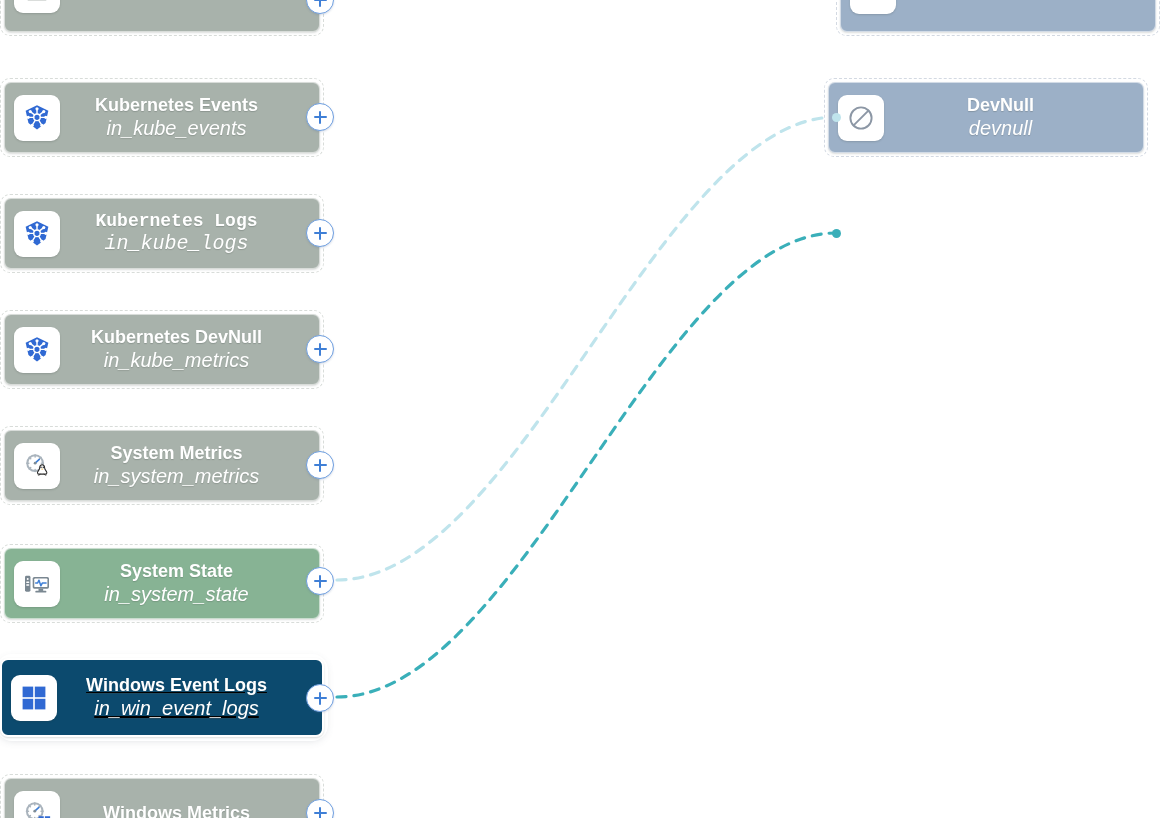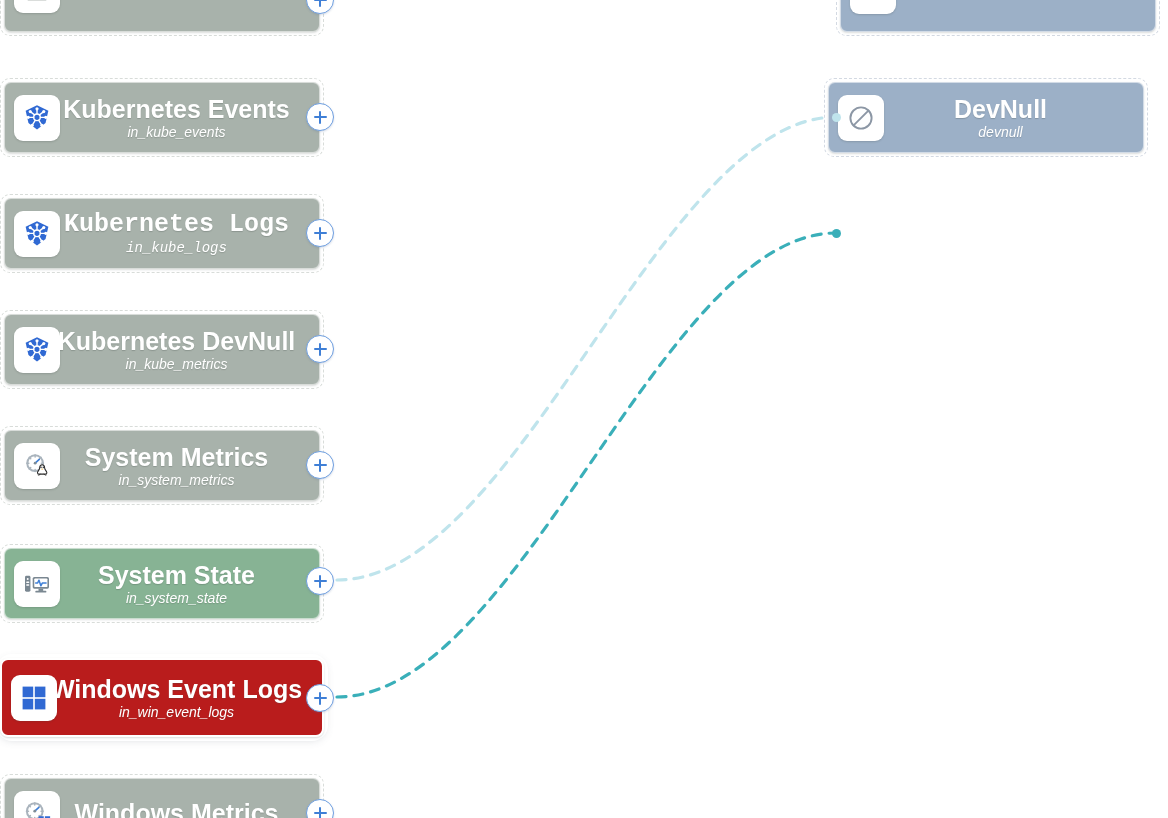--- a/index.html
+++ b/index.html
@@ -29,21 +29,21 @@
     position:absolute;
     left:3px;top:3px;right:3px;bottom:3px;
     border-radius:7px;
     box-sizing:border-box;
     display:flex;align-items:center;
     background:#a8b2ab;
     border:1px solid rgba(255,255,255,.55);
     box-shadow:0 1px 2px rgba(60,70,65,.18);
   }
   .card.green{background:#87b394;}
-  .card.green-sel{background:#b91c1c;}
+  .card.green-sel{background:#0c4a6e;text-decoration:underline;}
   .card.slate{background:#9cb0c7;}
 
   
   .slot.selected{
     border:none;
     background:rgba(255,255,255,.0);
     border-radius:12px;
     box-shadow:0 0 0 4px rgba(255,255,255,.95),0 2px 10px rgba(90,100,115,.30);
   }
   .slot.selected > .card{left:0;top:0;right:0;bottom:0;border:2px solid #ffffff;border-radius:8px;}
@@ -62,29 +62,29 @@
   
   .labels{
     flex:1 1 auto;
     display:flex;flex-direction:column;
     align-items:center;justify-content:center;
     padding-right:26px;
     overflow:hidden;
   }
   .title{
     color:#ffffff;
-    font-size:25px;
+    font-size:18px;
     font-weight:bold;
     line-height:1.12;
     white-space:nowrap;
     text-shadow:0 1px 1px rgba(70,80,75,.28);
   }
   .subtitle{
     color:#ffffff;
-    font-size:14px;
+    font-size:20px;
     font-style:italic;
     line-height:1.2;
     white-space:nowrap;
     margin-top:1px;
     text-shadow:0 1px 1px rgba(70,80,75,.25);
   }
 
   
   .plus{
     position:absolute;

